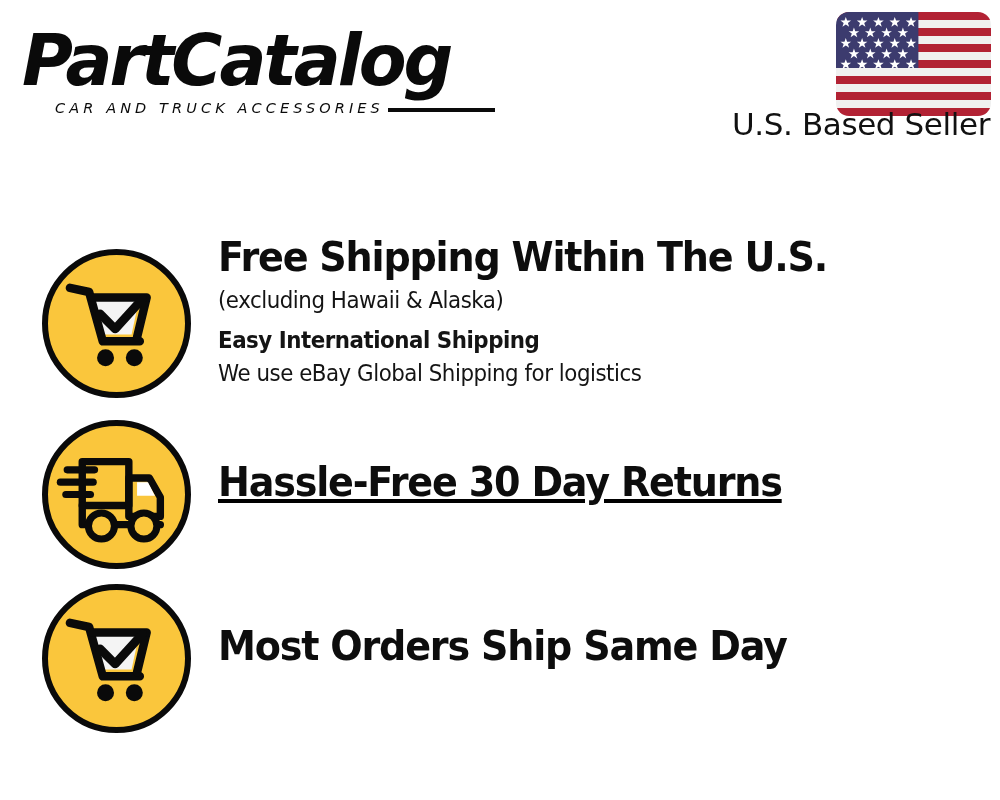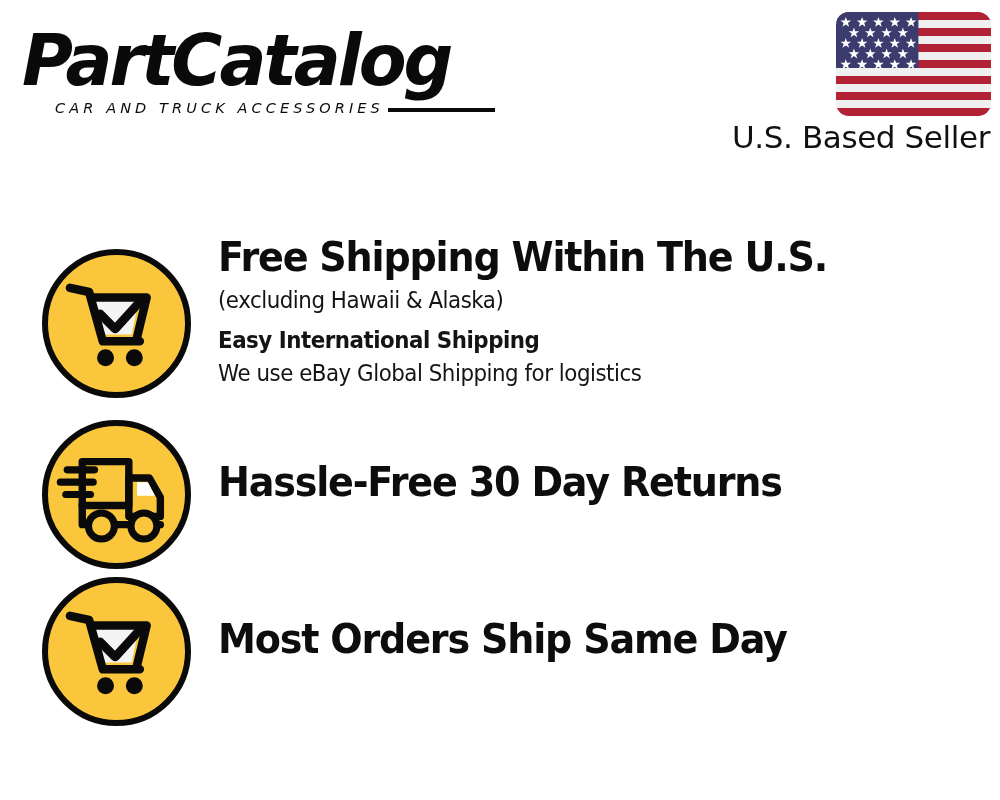--- a/index.html
+++ b/index.html
@@ -82,21 +82,21 @@
     height: 104px;
     border-radius: 13px;
     overflow: hidden;
     background: #ffffff;
   }
   #us-flag svg { display: block; width: 100%; height: 100%; }
 
   #us-based-seller-label {
     position: absolute;
     left: 722px;
-    top: 119px;
+    top: 106px;
     width: 268px;
     text-align: right;
     font-family: "DejaVu Sans", sans-serif;
     font-size: 31px;
     font-weight: 400;
     color: #111111;
     letter-spacing: -0.4px;
     white-space: nowrap;
   }
 
@@ -108,22 +108,22 @@
     width: 1000px;
   }
   .feature-row {
     position: absolute;
     left: 0;
     width: 1000px;
     display: flex;
     align-items: flex-start;
   }
   #feature-row-0 { top: 0px;   height: 172px; }
-  #feature-row-1 { top: 185px; height: 150px; }
-  #feature-row-2 { top: 342px; height: 150px; }
+  #feature-row-1 { top: 185px; height: 150px; text-decoration: underline; }
+  #feature-row-2 { top: 349px; height: 150px; }
 
   .feature-icon-wrap {
     position: relative;
     width: 152px;
     margin-left: 42px;
     flex: 0 0 152px;
   }
   .icon-circle {
     width: 149px;
     height: 149px;

